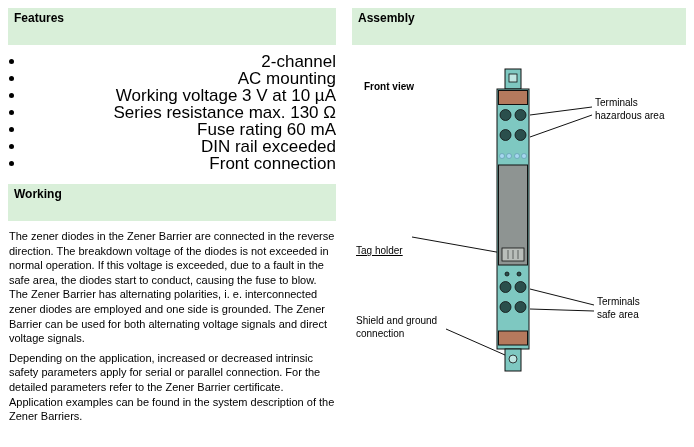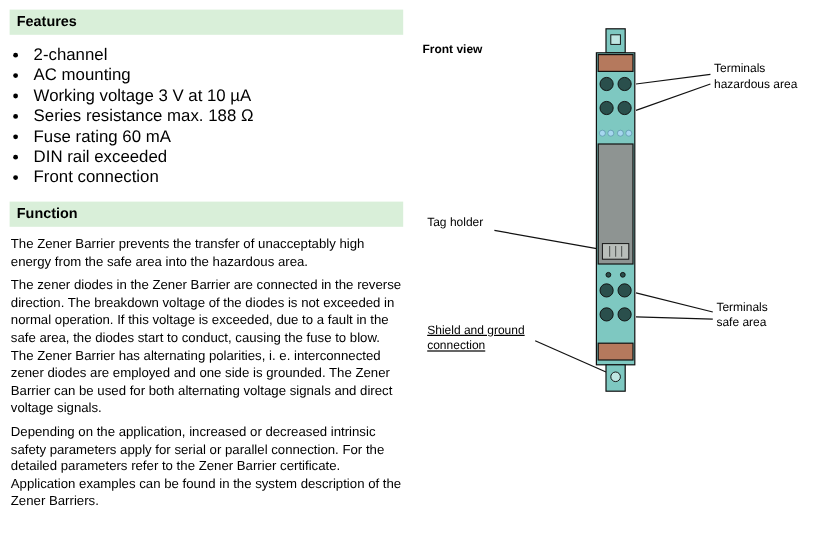--- a/index.html
+++ b/index.html
@@ -17,26 +17,26 @@
   html,body{margin:0;padding:0;background:#ffffff;}
   .page{
     position:relative;width:694px;height:447px;background:#ffffff;
     font-family:"Liberation Sans",sans-serif;color:#000;overflow:hidden;
   }
   .col-left{position:absolute;left:8px;top:8px;width:328px;}
   .col-right{position:absolute;left:352px;top:8px;width:334px;height:432px;}
   .section-header{
     background:var(--header-bg);
     font-size:12px;font-weight:bold;
-    padding:4px 6px;height:21px;line-height:13px;
+    padding:4px 6px;height:37px;line-height:13px;
     margin:0 0 8px 0;
   }
   .feature-list{
     margin:6px 0 12px 0;padding:0 0 0 18px;
-    font-size:14px;line-height:17px;list-style:disc;
+    font-size:17px;line-height:17px;list-style:disc;text-align:right;
   }
   .feature-list li{padding-left:2px;}
   .body-text{
     font-size:11px;line-height:14.6px;margin:0 0 5px 1px;
   }
   .diagram{position:relative;width:334px;height:402px;}
   .diagram svg{position:absolute;left:0;top:0;}
   .dlabel{
     position:absolute;font-size:10px;line-height:12.5px;
     white-space:pre-line;color:#000;
@@ -59,35 +59,37 @@
 <div class="page">
 
   <div class="col-left">
     <div class="section-header">
       <span>Features</span>
     </div>
     <ul class="feature-list">
       <li>2-channel</li>
       <li>AC mounting</li>
       <li>Working voltage 3 V at 10 µA</li>
-      <li>Series resistance max. 188 Ω</li>
+      <li>Series resistance max. 130 Ω</li>
       <li>Fuse rating 60 mA</li>
       <li>DIN rail exceeded</li>
       <li>Front connection</li>
     </ul>
 
     <div class="section-header">
-      <span>Function</span>
+      <span>Working</span>
     </div>
-    <p class="body-text">The Zener Barrier prevents the transfer of unacceptably high energy from the safe area into the hazardous area.</p>
     <p class="body-text">The zener diodes in the Zener Barrier are connected in the reverse direction. The breakdown voltage of the diodes is not exceeded in normal operation. If this voltage is exceeded, due to a fault in the safe area, the diodes start to conduct, causing the fuse to blow. The Zener Barrier has alternating polarities, i. e. interconnected zener diodes are employed and one side is grounded. The Zener Barrier can be used for both alternating voltage signals and direct voltage signals.</p>
     <p class="body-text">Depending on the application, increased or decreased intrinsic safety parameters apply for serial or parallel connection. For the detailed parameters refer to the Zener Barrier certificate. Application examples can be found in the system description of the Zener Barriers.</p>
   </div>
 
   <div class="col-right">
+    <div class="section-header">
+      <span>Assembly</span>
+    </div>
 
     <div class="diagram">
 
       <svg width="334" height="402" viewBox="0 0 334 402">
 
         <g>
           <path class="leader" d="M240,54 L178,62"></path>
           <path class="leader" d="M240,62 L178,84"></path>
           <path class="leader" d="M60,184 L150,200"></path>
           <path class="leader" d="M242,252 L178,236"></path>
@@ -136,27 +138,27 @@
             <circle class="fill-screw" cx="168.5" cy="254" r="5.5"></circle>
           </g>
 
           <rect class="fill-brown" x="146.5" y="278" width="29" height="14"></rect>
 
           <rect class="fill-teal" x="153" y="296" width="16" height="22"></rect>
           <circle class="fill-teal-light" cx="161" cy="306" r="4"></circle>
         </g>
       </svg>
 
-      <div class="dlabel bold" style="left:0;top:28px;">Front view</div>
+      <div class="dlabel bold" style="left:12px;top:28px;">Front view</div>
 
       <div class="dlabel" style="left:243px;top:44px;">Terminals
 hazardous area</div>
 
-      <div class="dlabel" style="left:4px;top:172px;">Tag holder</div>
+      <div class="dlabel" style="left:4px;top:192px;text-decoration:underline;">Tag holder</div>
 
       <div class="dlabel" style="left:245px;top:243px;">Terminals
 safe area</div>
 
-      <div class="dlabel" style="left:4px;top:262px;text-decoration:underline;">Shield and ground
+      <div class="dlabel" style="left:4px;top:262px;">Shield and ground
 connection</div>
     </div>
   </div>
 </div>
 
 </body></html>

